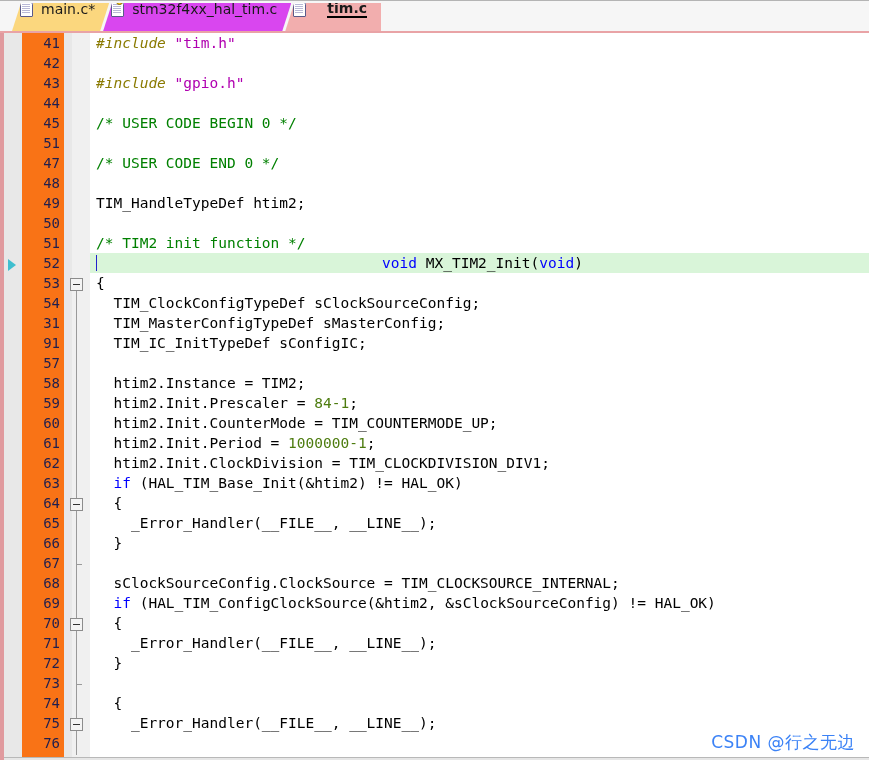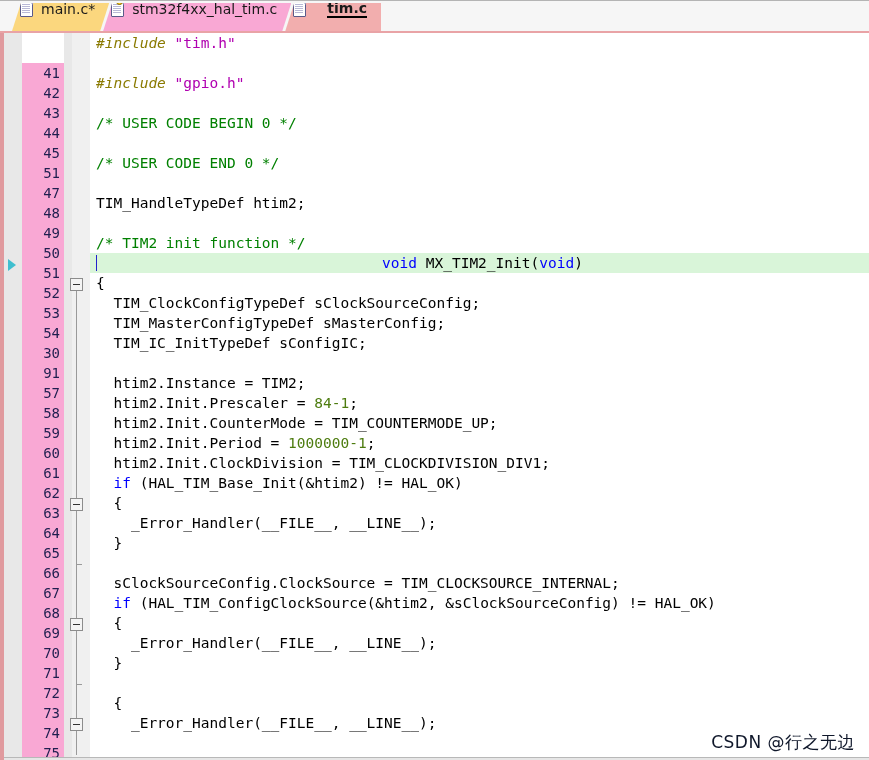--- a/index.html
+++ b/index.html
@@ -109,25 +109,24 @@
     background: #ffffff;
   }
 
   .marker-col {
     flex: 0 0 18px;
     background: #e8e8e8;
     position: relative;
   }
   .gutter {
     flex: 0 0 42px;
-    background: #f9a8d4;
+    background: #f97316;
     position: relative;
     text-align: right;
     padding-right: 4px;
-    margin-top: 30px;
   }
   .fold-col {
     flex: 0 0 26px;
     background: #e8e8e8;
     position: relative;
     background-image: linear-gradient(to right, #e8e8e8 0 8px, #f0f0f0 8px 100%);
   }
   .code-col {
     flex: 1 1 auto;
     position: relative;
@@ -195,21 +194,21 @@
     left: 12px; width: 6px; height: 1px;
     background: #9a9a9a;
   }
 
   
   .watermark {
     position: absolute;
     right: 14px; bottom: 6px;
     font-family: "DejaVu Sans", sans-serif;
     font-size: 17px;
-    color: #0f172a;
+    color: #3b82f6;
     letter-spacing: 0.5px;
     pointer-events: none;
     white-space: nowrap;
   }
   .statusline {
     position: absolute;
     left: 4px; right: 0; bottom: 0;
     height: 3px;
     background: #e6e6e6;
     border-top: 1px solid #b8b8b8;
@@ -221,21 +220,21 @@
 <div id="app">
 
   <div class="tabbar" id="tabbar">
       <div class="tab t-main" style="background: rgb(251, 215, 126);">
         <span class="ficon">
           <span class="page"></span>
           <span class="lines"></span>
         </span>
         <span class="tab-label">main.c*</span>
       </div>
-      <div class="tab t-hal" style="background: #f9a8d4;">
+      <div class="tab t-hal" style="background: #d946ef;">
         <span class="ficon">
           <span class="page"></span>
           <span class="lines"></span>
           <span class="key">
             <span class="kcirc"></span>
             <span class="kbar"></span>
           </span>
         </span>
         <span class="tab-label">stm32f4xx_hal_tim.c</span>
       </div>
@@ -262,21 +261,21 @@
           <div class="row">45</div>
           <div class="row">51</div>
           <div class="row">47</div>
           <div class="row">48</div>
           <div class="row">49</div>
           <div class="row">50</div>
           <div class="row">51</div>
           <div class="row">52</div>
           <div class="row">53</div>
           <div class="row">54</div>
-          <div class="row">30</div>
+          <div class="row">31</div>
           <div class="row">91</div>
           <div class="row">57</div>
           <div class="row">58</div>
           <div class="row">59</div>
           <div class="row">60</div>
           <div class="row">61</div>
           <div class="row">62</div>
           <div class="row">63</div>
           <div class="row">64</div>
           <div class="row">65</div>

